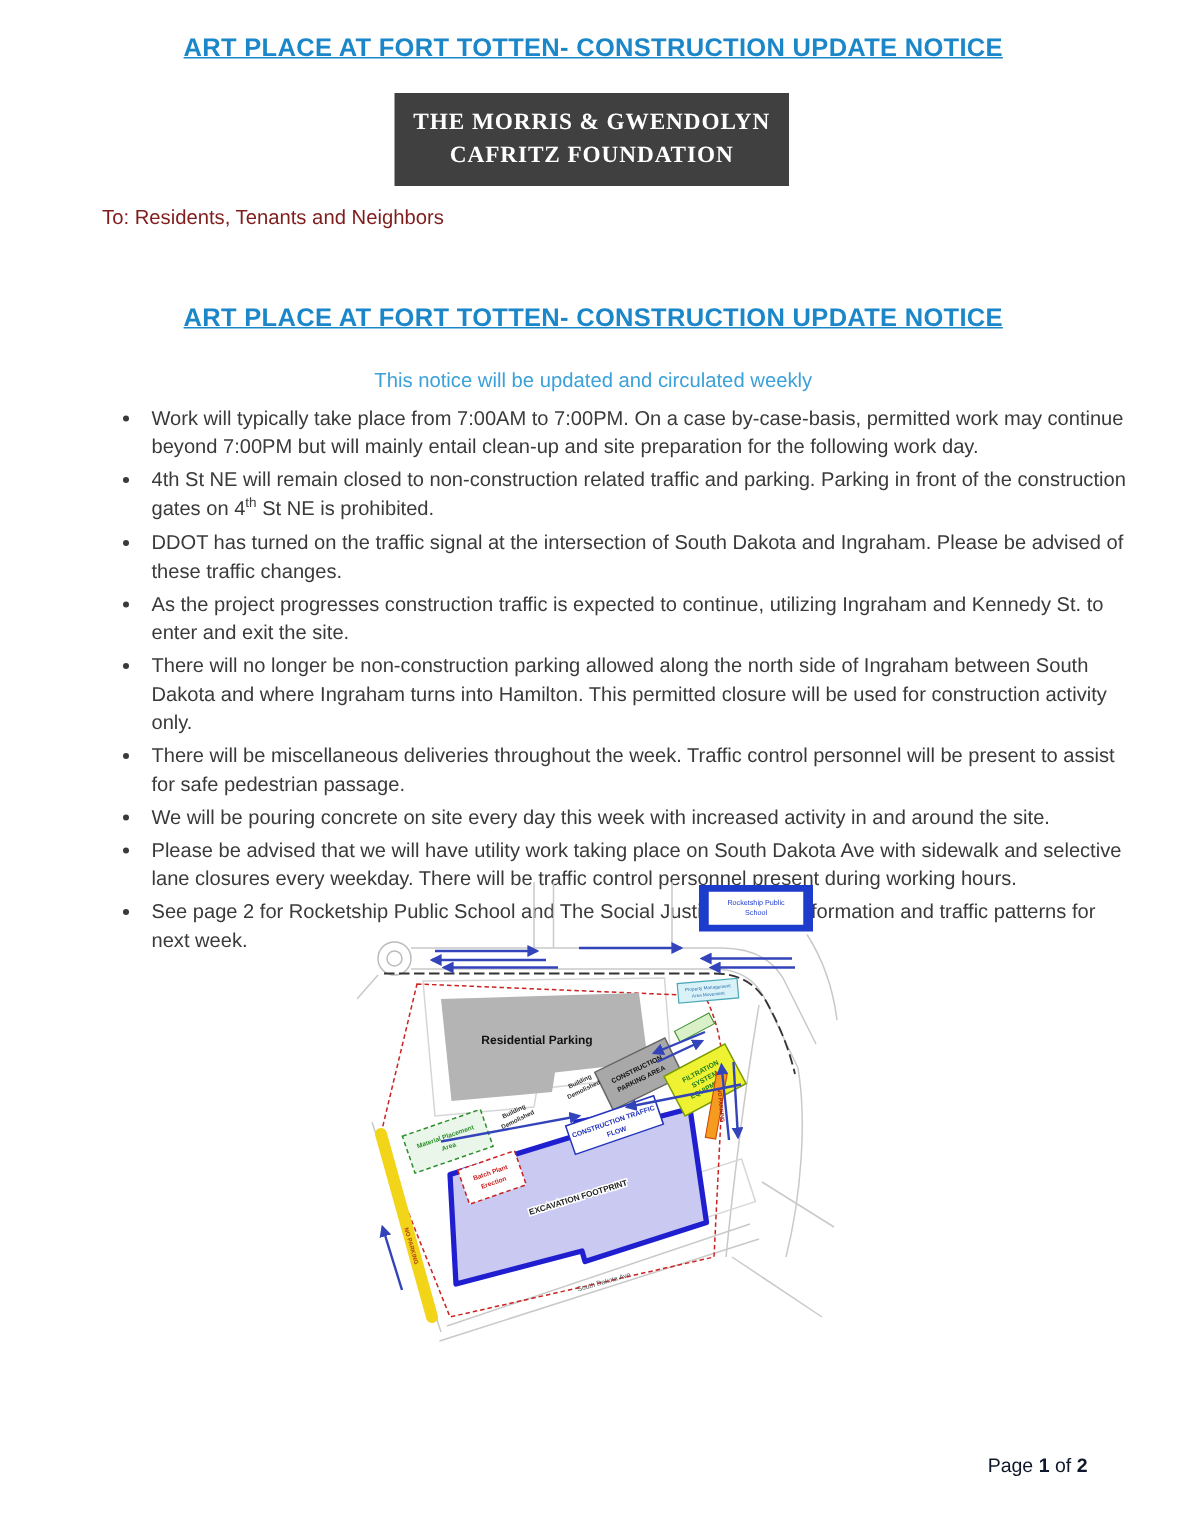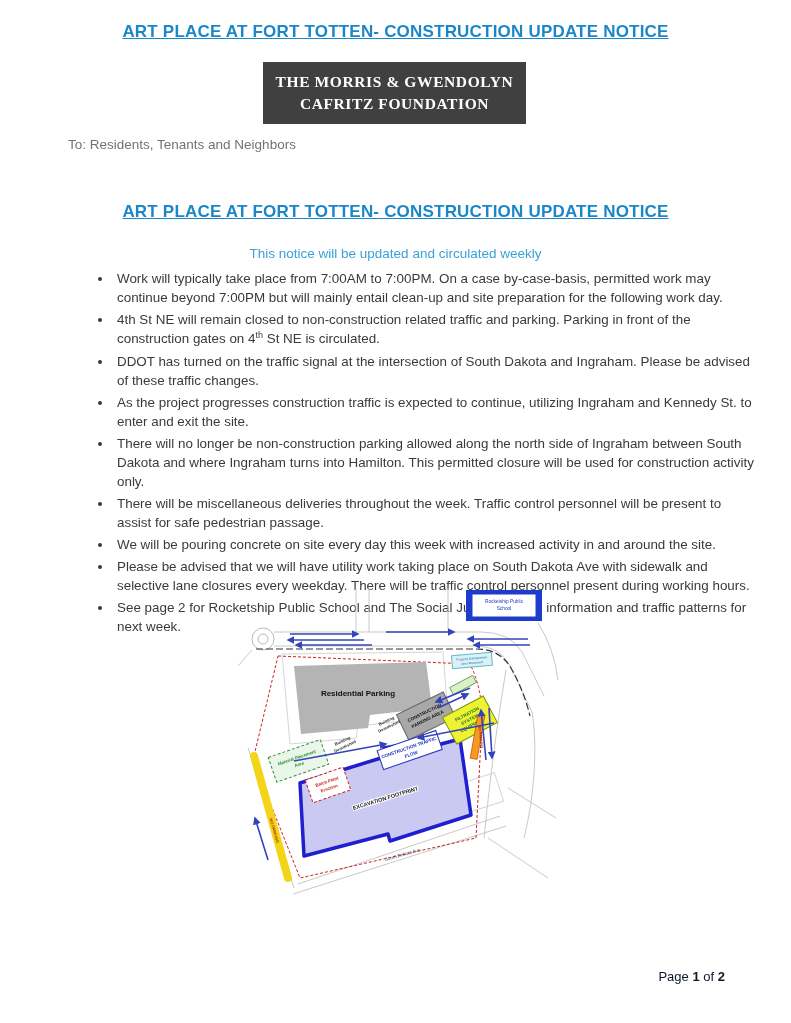--- a/index.html
+++ b/index.html
@@ -12,37 +12,37 @@
     color:#1b87c9; font-weight:bold; font-size:17px; letter-spacing:0.2px;text-decoration:underline;
   }
   .title-1 { top:22px; }
   .title-2 { top:202px; }
   .logo-box {
     position:absolute; left:263px; top:62px; width:263px; height:62px;
     background:#404040; display:flex; flex-direction:column; align-items:center; justify-content:center;
     font-family:"Liberation Serif", serif; color:#ffffff; font-weight:bold; font-size:15.5px;
     letter-spacing:0.6px; line-height:1.45; text-align:center;
   }
-  .meta-line { position:absolute; left:68px; font-size:13.5px; color:#737373; }
+  .meta-line { position:absolute; left:68px; font-size:13.5px; color:#7f1d1d; }
   .to-line { top:137px; }
   .from-line { top:168px; }
   .date-line {
     position:absolute; top:225px; left:0; right:0; text-align:center;
     color:#2f86c0; font-size:13px;
   }
   .date-line sup { font-size:9px; }
   .subtitle-line {
     position:absolute; top:246px; left:0; right:0; text-align:center;
     color:#3ba1d8; font-size:13.5px;
   }
   ul.bullets {
     position:absolute; top:269px; left:0; width:662px; margin:0; padding:0 0 0 97px;
     list-style:disc outside; font-size:13.4px; line-height:1.42; color:#3a3a3a;
   }
-  ul.bullets li { margin:0 0 3px 16px; padding-left:4px; }
+  ul.bullets li { margin:0 0 3px 0; padding-left:4px; }
   ul.bullets li sup { font-size:9px; }
   .map-wrap { position:absolute; left:238px; top:588px; width:322px; height:308px; }
   .footer { position:absolute; top:969px; right:66px; font-size:13px; color:#0f172a; }
   .footer b { font-weight:bold; }
   svg text { font-family:"Liberation Sans", sans-serif; }
 </style>
 </head>
 <body>
 
 <div class="page">
@@ -56,21 +56,21 @@
 
   <div class="meta-line to-line">To: Residents, Tenants and Neighbors</div>
 
   <div class="doc-title title-2">ART PLACE AT FORT TOTTEN- CONSTRUCTION UPDATE NOTICE</div>
 
 
   <div class="subtitle-line">This notice will be updated and circulated weekly</div>
 
   <ul class="bullets">
     <li>Work will typically take place from 7:00AM to 7:00PM. On a case by-case-basis, permitted work may continue beyond 7:00PM but will mainly entail clean-up and site preparation for the following work day.</li>
-    <li><span>4th St NE will remain closed to non-construction related traffic and parking. Parking in front of the construction gates on 4</span><sup>th</sup><span> St NE is circulated.</span></li>
+    <li><span>4th St NE will remain closed to non-construction related traffic and parking. Parking in front of the construction gates on 4</span><sup>th</sup><span> St NE is prohibited.</span></li>
     <li>DDOT has turned on the traffic signal at the intersection of South Dakota and Ingraham. Please be advised of these traffic changes.</li>
     <li>As the project progresses construction traffic is expected to continue, utilizing Ingraham and Kennedy St. to enter and exit the site.</li>
     <li>There will no longer be non-construction parking allowed along the north side of Ingraham between South Dakota and where Ingraham turns into Hamilton. This permitted closure will be used for construction activity only.</li>
     <li>There will be miscellaneous deliveries throughout the week. Traffic control personnel will be present to assist for safe pedestrian passage.</li>
     <li>We will be pouring concrete on site every day this week with increased activity in and around the site.</li>
     <li>Please be advised that we will have utility work taking place on South Dakota Ave with sidewalk and selective lane closures every weekday. There will be traffic control personnel present during working hours.</li>
     <li>See page 2 for Rocketship Public School and The Social Justice School information and traffic patterns for next week.</li>
   </ul>
 
   <div class="map-wrap">

